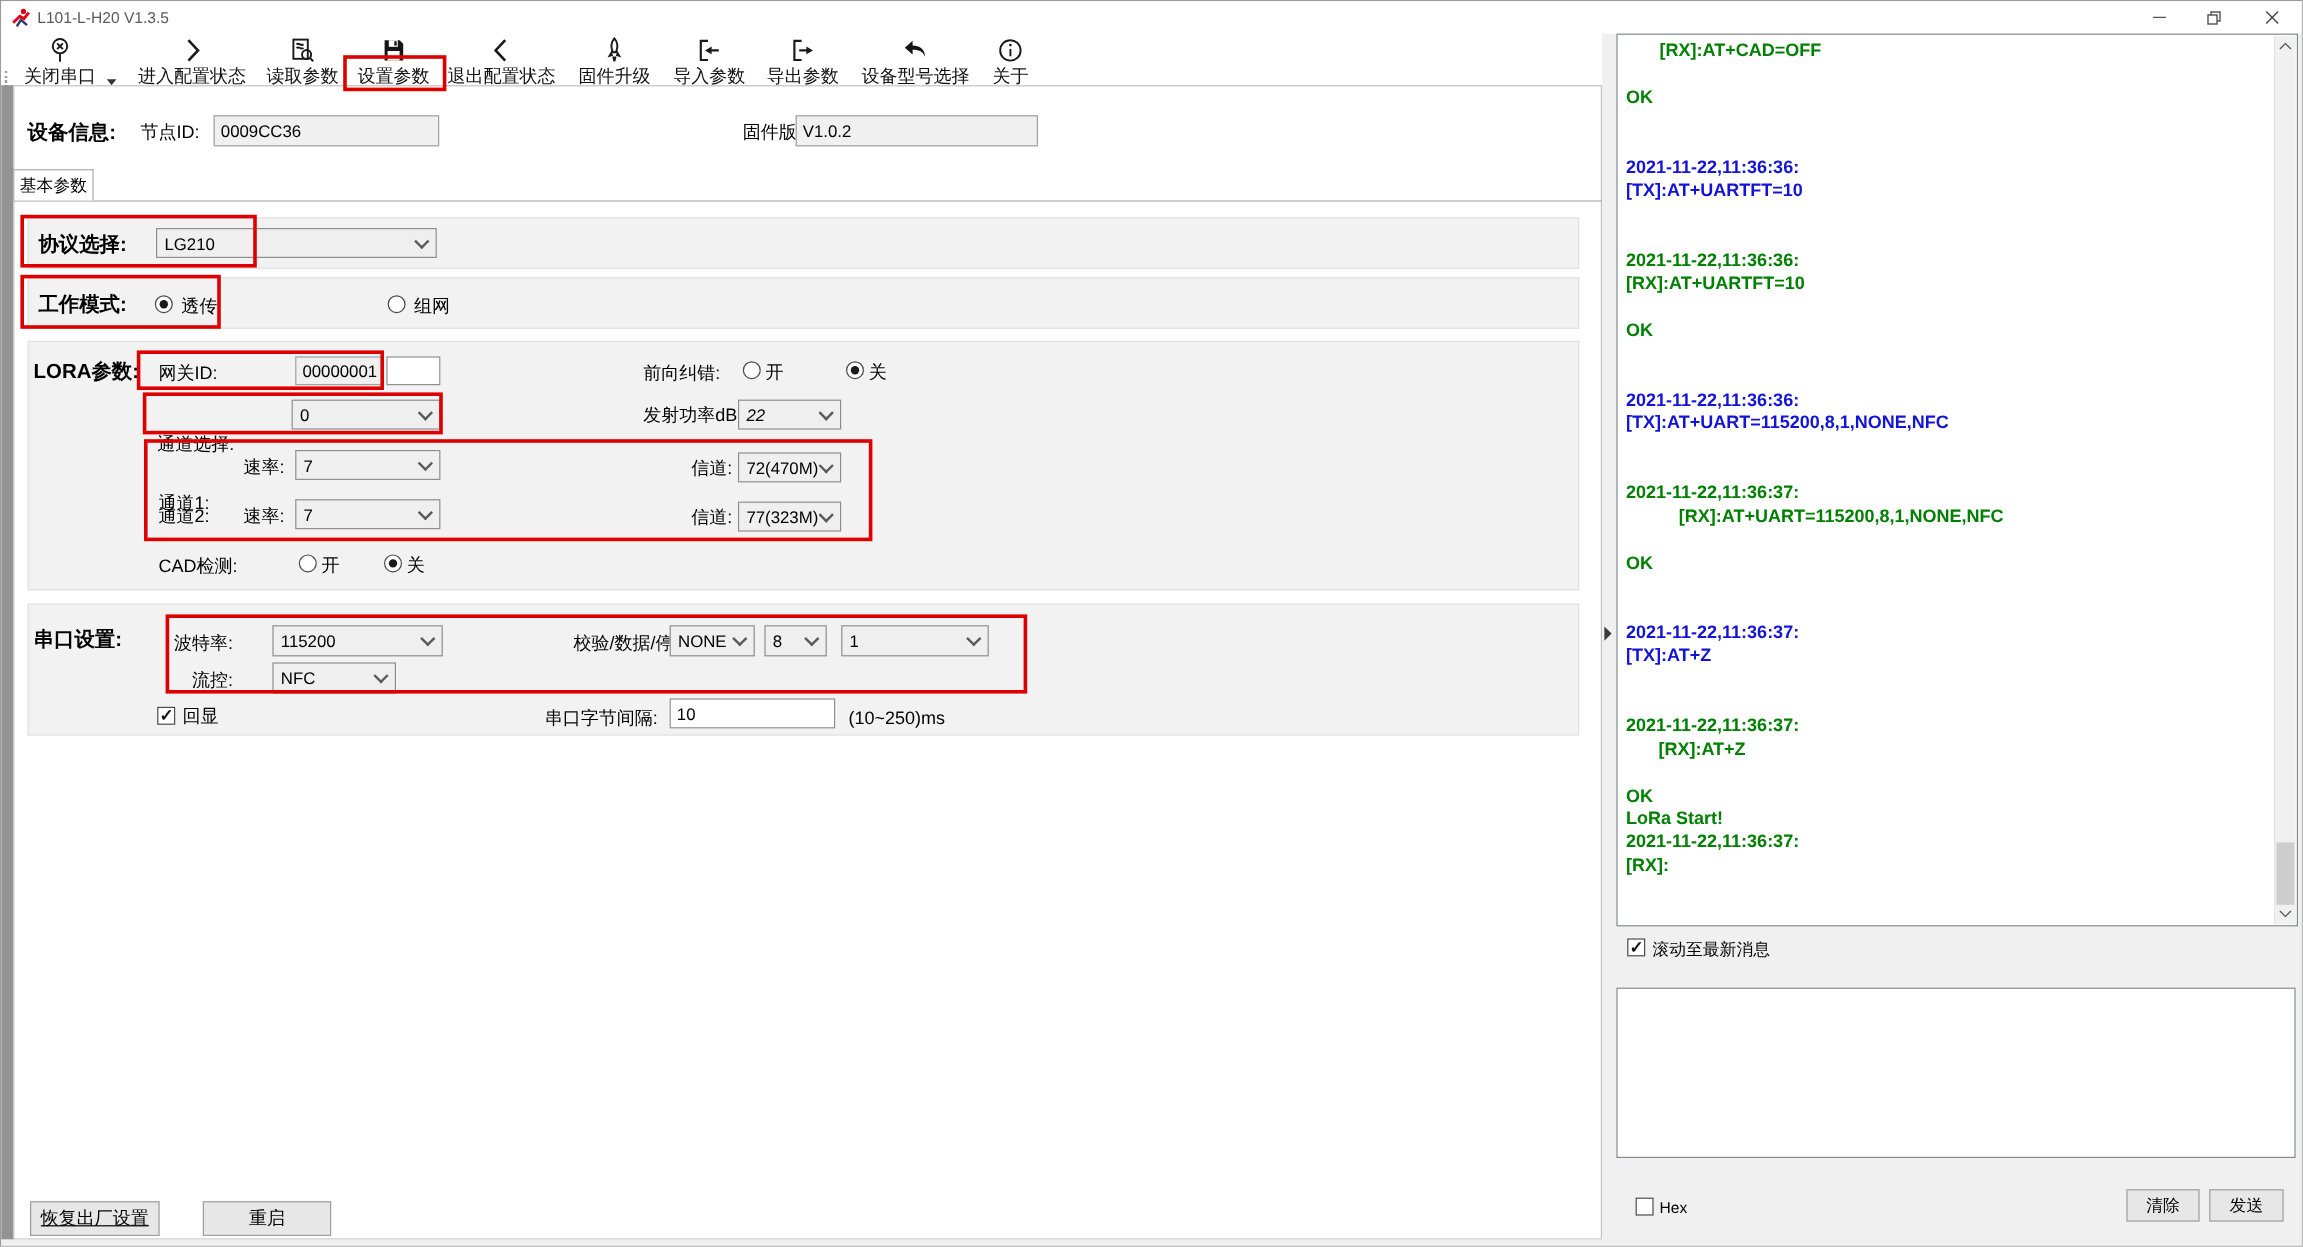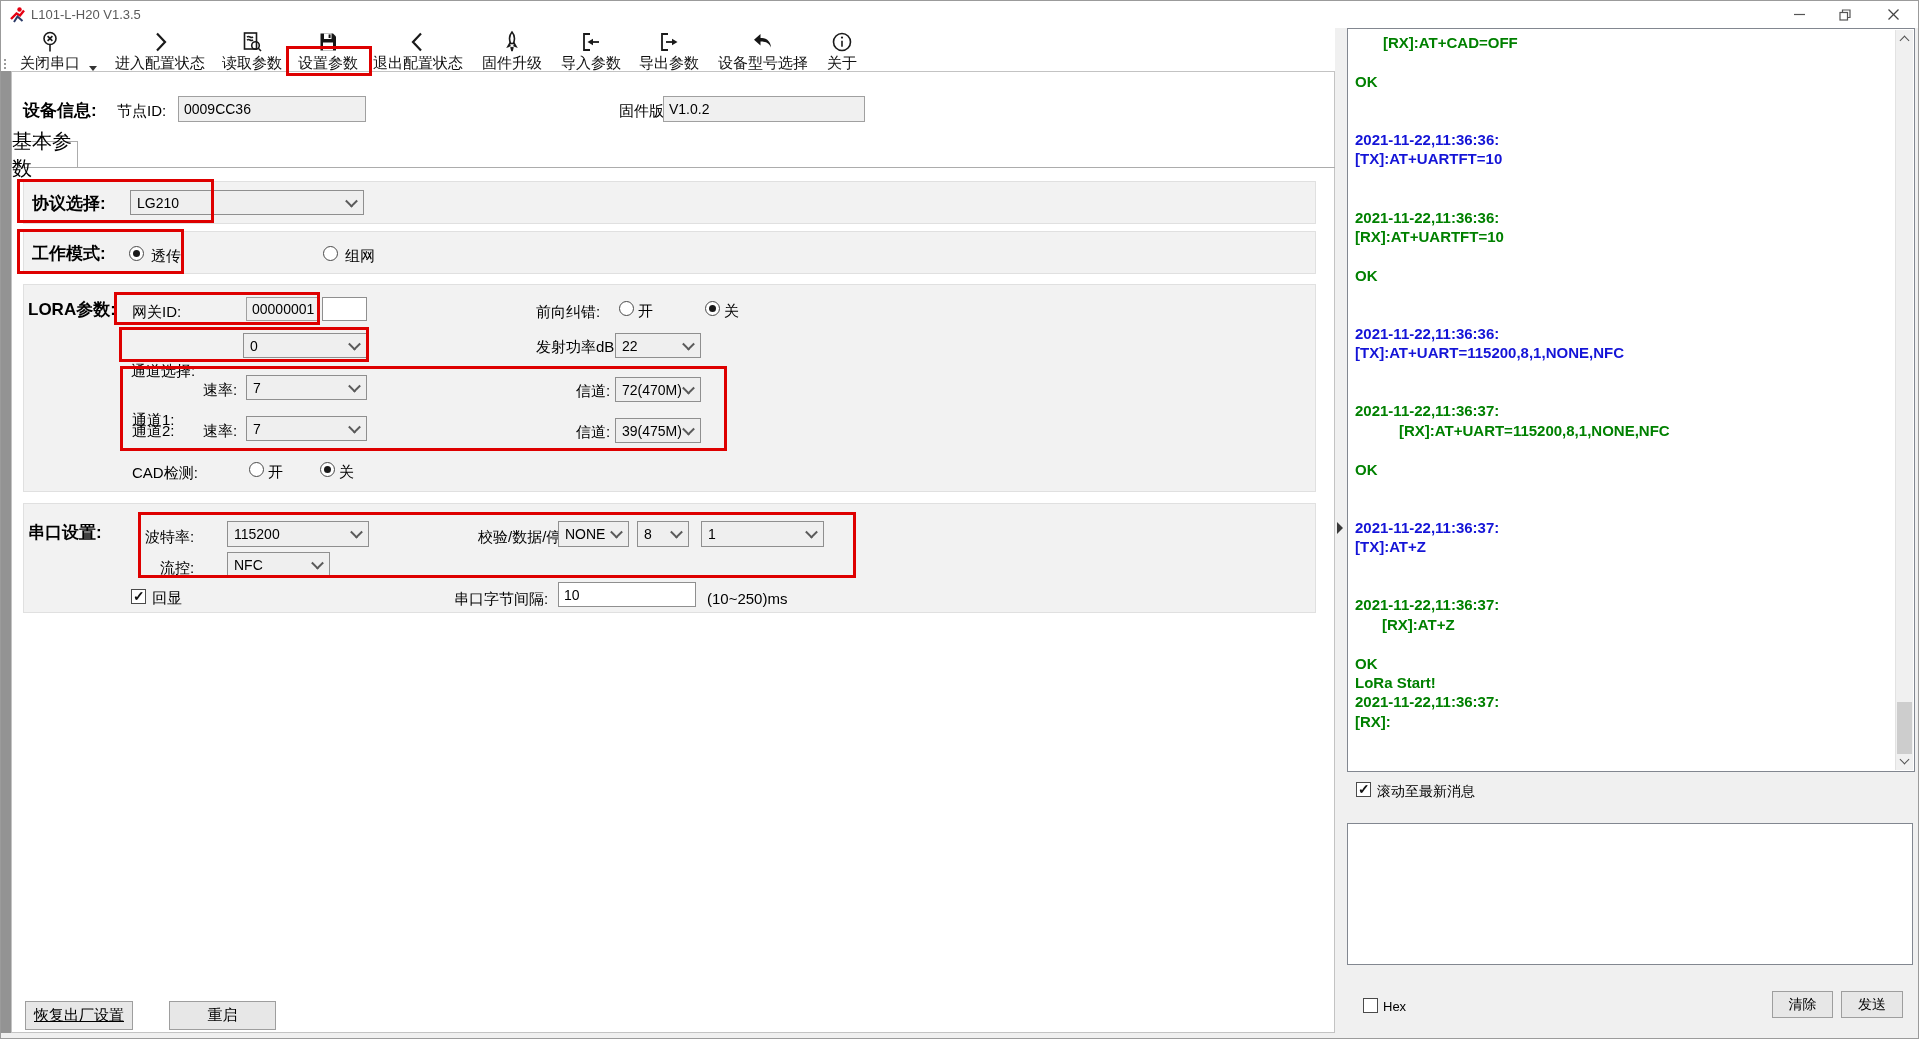--- a/index.html
+++ b/index.html
@@ -24,21 +24,21 @@
              border-right:1px solid #6F6F6F;}
   .panel{position:absolute;left:10px;top:70px;width:1324px;height:962px;background:#FFFFFF;
          border:1px solid #C3C3C3;box-sizing:border-box;}
   .bottomstrip{position:absolute;left:0;top:1032px;width:1334px;height:7px;background:#F0F0F0;}
   
   .lbl{position:absolute;font-size:15px;color:#000;white-space:nowrap;line-height:18px;}
   .sec{position:absolute;font-size:17px;font-weight:bold;color:#000;white-space:nowrap;}
   
   .tab{position:absolute;left:10px;top:140px;width:67px;height:26px;background:#FFF;border:1px solid #ACACAC;
        border-bottom:none;box-sizing:border-box;display:flex;align-items:center;justify-content:center;
-       font-size:20px;z-index:3;}
+       font-size:14px;z-index:3;}
   .tabline{position:absolute;left:10px;top:166px;width:1324px;height:1px;background:#ACACAC;z-index:2;}
   
   .grpbox{position:absolute;background:#F2F2F2;border:1px solid #E0E0E0;box-sizing:border-box;}
   
   .combo{position:absolute;background:#EFEFEF;border:1px solid #8F8F8F;box-sizing:border-box;
          display:flex;align-items:center;font-size:14px;padding-left:6px;color:#000;}
   .chev{position:absolute;right:7px;top:50%;width:7px;height:7px;border-right:2px solid #5A5A5A;
         border-bottom:2px solid #5A5A5A;transform:translateY(-70%) rotate(45deg);}
   .input{position:absolute;background:#F0F0F0;border:1px solid #A0A0A0;box-sizing:border-box;
          font-size:14px;display:flex;align-items:center;padding-left:5px;color:#000;}
@@ -268,21 +268,21 @@
   <div class="lbl" style="left:723px;top:301px;">关</div>
 
   <div class="lbl" style="left:130px;top:337px;margin-top:24px;">通道选择:</div>
   <div class="combo" style="left:242px;top:332px;width:124px;height:25px;">
     <span>0</span>
     <span class="chev"></span>
   </div>
   <div class="anno" style="left: 118px; top: 326px; width: 250px; height: 35px; border-color: rgb(222, 0, 0);"></div>
 
   <div class="lbl" style="left:535px;top:337px;">发射功率dBm:</div>
-  <div class="combo" style="left:614px;top:332px;width:86px;height:25px;">
+  <div class="combo" style="left:614px;top:332px;width:86px;height:25px;font-style:italic;">
     <span>22</span>
     <span class="chev"></span>
   </div>
 
   <div class="lbl" style="left:131px;top:380px;margin-top:30px;">通道1:</div>
   <div class="lbl" style="left:202px;top:380px;">速率:</div>
   <div class="combo" style="left:245px;top:374px;width:121px;height:25px;">
     <span>7</span>
     <span class="chev"></span>
   </div>
@@ -293,21 +293,21 @@
   </div>
 
   <div class="lbl" style="left:131px;top:421px;">通道2:</div>
   <div class="lbl" style="left:202px;top:421px;">速率:</div>
   <div class="combo" style="left:245px;top:415px;width:121px;height:25px;">
     <span>7</span>
     <span class="chev"></span>
   </div>
   <div class="lbl" style="left:575px;top:422px;">信道:</div>
   <div class="combo" style="left:614px;top:417px;width:86px;height:25px;">
-    <span>39(475M)</span>
+    <span>77(323M)</span>
     <span class="chev"></span>
   </div>
   <div class="anno" style="left: 119px; top: 365px; width: 607px; height: 85px; border-color: rgb(222, 0, 0);"></div>
 
   <div class="lbl" style="left:131px;top:463px;">CAD检测:</div>
   <span class="radio" style="left:248px;top:461px;"></span>
   <div class="lbl" style="left:267px;top:462px;">开</div>
   <span class="radio on" style="left:319px;top:461px;"></span>
   <div class="lbl" style="left:338px;top:462px;">关</div>
 

